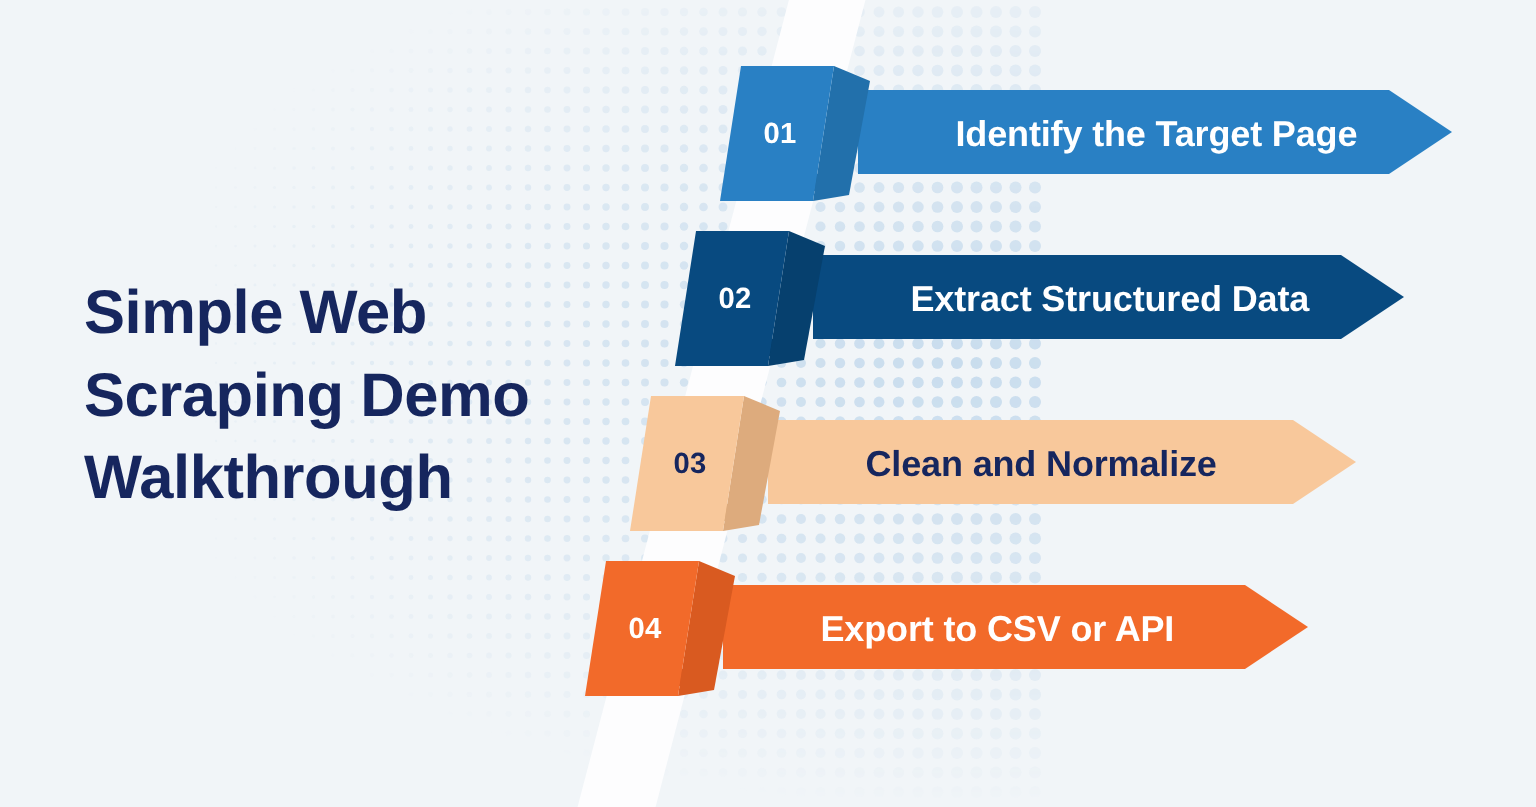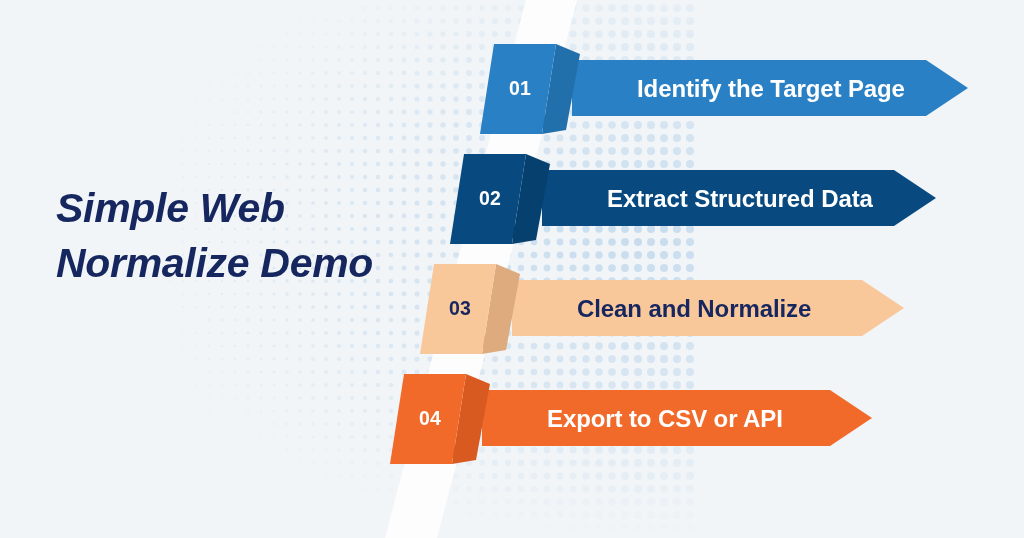--- a/index.html
+++ b/index.html
@@ -33,21 +33,20 @@
     position: absolute;
     left: 56px;
     top: 181px;
     z-index: 3;
     width: 370px;
     color: #16265e;
     font-size: 41px;
     line-height: 55px;
     font-weight: bold;
     letter-spacing: -0.3px;
-    font-style: italic;
   }
   .headline-line { display: block; white-space: nowrap; }
 
   .step-label {
     font-weight: bold;
     font-size: 19.5px;
     letter-spacing: 0.2px;
   }
   .step-title {
     font-weight: bold;
@@ -1873,16 +1872,17 @@
           <polygon points="466,374 490,384 476,460 452,464" fill="#d95a20"></polygon>
           <polygon points="404,374 466,374 452,464 390,464" fill="#f26a2a"></polygon>
           <text x="430" y="425" fill="#ffffff" text-anchor="middle" class="step-label">04</text>
           <text x="547" y="427" fill="#ffffff" class="step-title">Export to CSV or API</text>
         </g>
       </g>
   </svg>
 
   <div class="headline">
     <span class="headline-line">Simple Web</span>
-    <span class="headline-line">Normalize Demo</span>
+    <span class="headline-line">Scraping Demo</span>
+    <span class="headline-line">Walkthrough</span>
   </div>
 
 </div>
 
 </body></html>

